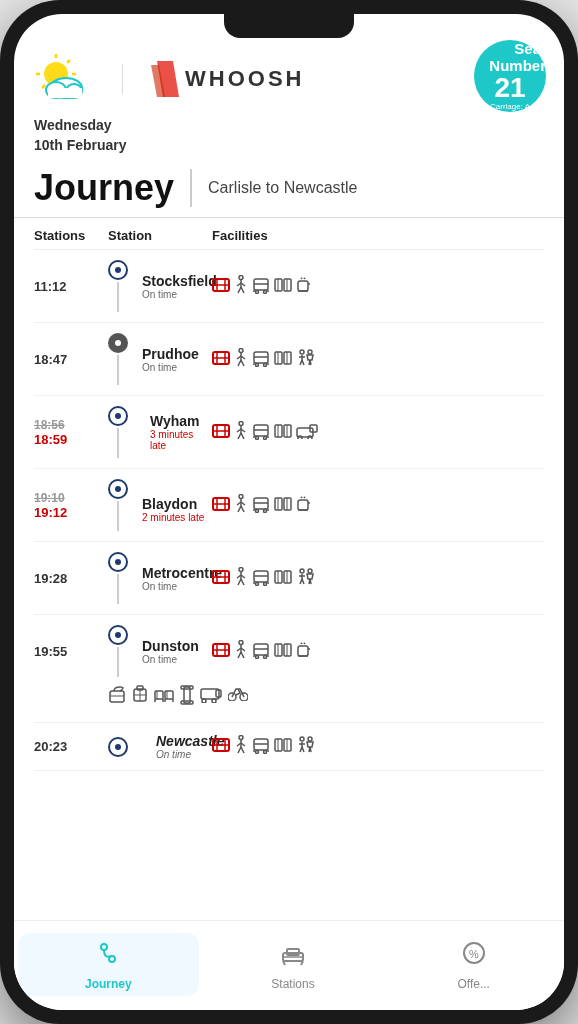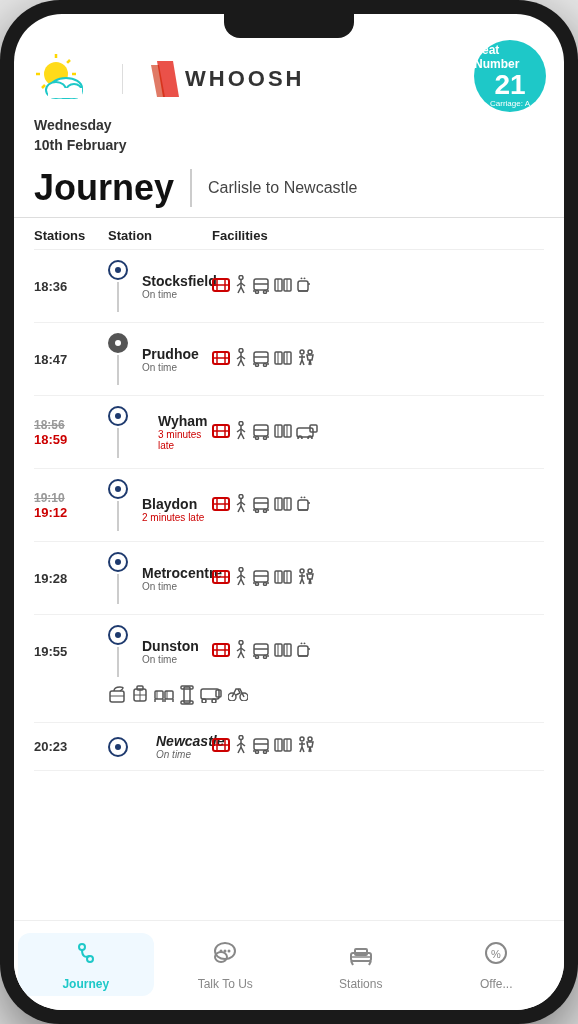--- a/index.html
+++ b/index.html
@@ -83,23 +83,23 @@
       height: 72px;
       background: #1ec8c8;
       border-radius: 50%;
       display: flex;
       flex-direction: column;
       align-items: center;
       justify-content: center;
       color: white;
     }
     .seat-badge-label {
-      font-size: 12px;
+      font-size: 15px;
       font-weight: 600;
-      text-align: left;
+      text-align: right;
       line-height: 1.1;
     }
     .seat-badge-number {
       font-size: 28px;
       font-weight: 800;
       line-height: 1;
     }
     .seat-badge-carriage {
       font-size: 8px;
       font-weight: 500;
@@ -321,21 +321,21 @@
       <div class="table-section">
         <div class="table-header">
           <span>Stations</span>
           <span>Station</span>
           <span>Facilities</span>
         </div>
 
         <div id="table-rows">
             <div class="table-row">
               <div class="dep-col">
-                <span class="dep-time">18:36</span>
+                <span class="dep-time">11:12</span>
               </div>
               <div class="station-col">
     <div style="display:flex;flex-direction:column;align-items:center;position:relative;">
       <div style="width:20px;height:20px;border-radius:50%;border:2px solid #1e3a6e;background:white;display:flex;align-items:center;justify-content:center;">
         <svg width="10" height="10" viewBox="0 0 10 10">
                       <circle cx="5" cy="5" r="3" fill="#1e3a6e"></circle>
                     </svg>
       </div>
       <div style="width:2px;height:30px;background:#ccc;margin-top:2px;"></div>
     </div>
@@ -449,21 +449,21 @@
               </div>
               <div class="station-col">
     <div style="display:flex;flex-direction:column;align-items:center;position:relative;">
       <div style="width:20px;height:20px;border-radius:50%;border:2px solid #1e3a6e;background:white;display:flex;align-items:center;justify-content:center;">
         <svg width="10" height="10" viewBox="0 0 10 10">
                       <circle cx="5" cy="5" r="3" fill="#1e3a6e"></circle>
                     </svg>
       </div>
       <div style="width:2px;height:30px;background:#ccc;margin-top:2px;"></div>
     </div>
-    <div class="station-info" style="margin-left:22px;">
+    <div class="station-info" style="margin-left:14px;">
       <div class="station-name">Wyham</div>
       <div class="station-status late">3 minutes late</div>
     </div>
   </div>
               <div class="facilities-col">
                 <span class="fac-icon"><svg width="18" height="14" viewBox="0 0 18 14">
       <rect x="1" y="1" width="16" height="12" rx="2" fill="none" stroke="#cc0000" stroke-width="2"></rect>
       <line x1="5" y1="1" x2="5" y2="13" stroke="#cc0000" stroke-width="1.5"></line>
       <line x1="13" y1="1" x2="13" y2="13" stroke="#cc0000" stroke-width="1.5"></line>
       <line x1="1" y1="7" x2="17" y2="7" stroke="#cc0000" stroke-width="1.5"></line>
@@ -777,32 +777,20 @@
       <div class="bottom-nav">
         <div class="nav-item active">
           <span class="nav-icon active">
             <svg width="28" height="28" viewBox="0 0 28 28">
               <circle cx="10" cy="8" r="3" fill="none" stroke="#1ec8c8" stroke-width="2"></circle>
               <circle cx="18" cy="20" r="3" fill="none" stroke="#1ec8c8" stroke-width="2"></circle>
               <path d="M10 11 Q10 20 18 17" fill="none" stroke="#1ec8c8" stroke-width="2"></path>
             </svg>
           </span>
           <span class="nav-label active">Journey</span>
-        </div>
-        <div class="nav-item">
-          <span class="nav-icon">
-            <svg width="28" height="28" viewBox="0 0 28 28">
-              <ellipse cx="14" cy="12" rx="10" ry="8" fill="none" stroke="#888" stroke-width="2"></ellipse>
-              <ellipse cx="10" cy="18" rx="6" ry="5" fill="none" stroke="#888" stroke-width="2"></ellipse>
-              <circle cx="10" cy="12" r="1.5" fill="#888"></circle>
-              <circle cx="14" cy="12" r="1.5" fill="#888"></circle>
-              <circle cx="18" cy="12" r="1.5" fill="#888"></circle>
-            </svg>
-          </span>
-          <span class="nav-label">Talk To Us</span>
         </div>
         <div class="nav-item">
           <span class="nav-icon">
             <svg width="28" height="28" viewBox="0 0 28 28">
               <rect x="4" y="14" width="20" height="8" rx="2" fill="none" stroke="#888" stroke-width="2"></rect>
               <rect x="8" y="10" width="12" height="6" rx="1" fill="none" stroke="#888" stroke-width="2"></rect>
               <line x1="4" y1="22" x2="6" y2="26" stroke="#888" stroke-width="2"></line>
               <line x1="24" y1="22" x2="22" y2="26" stroke="#888" stroke-width="2"></line>
               <line x1="4" y1="18" x2="24" y2="18" stroke="#888" stroke-width="1.5"></line>
             </svg>

